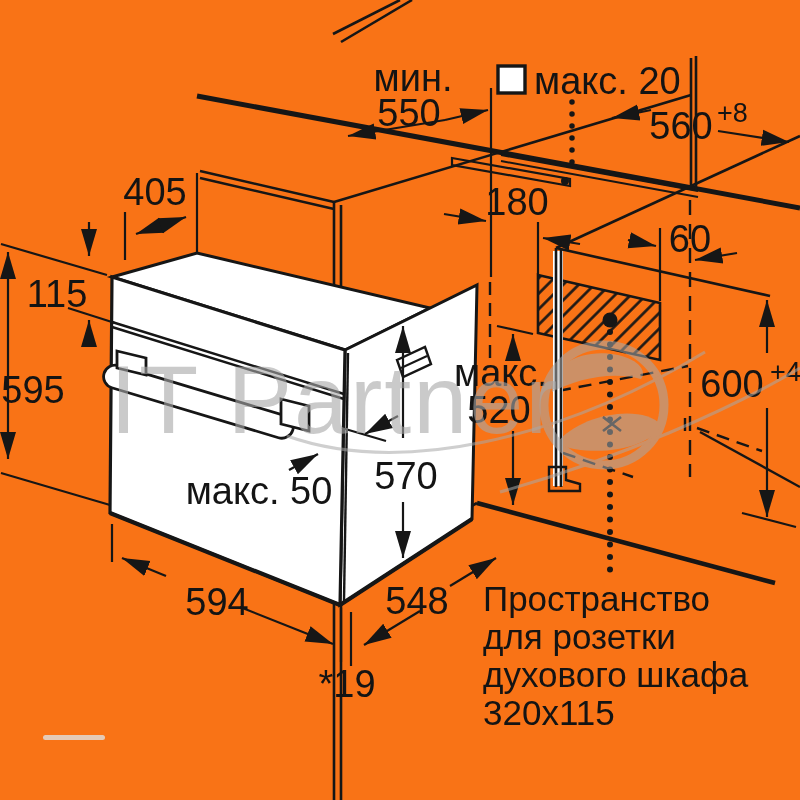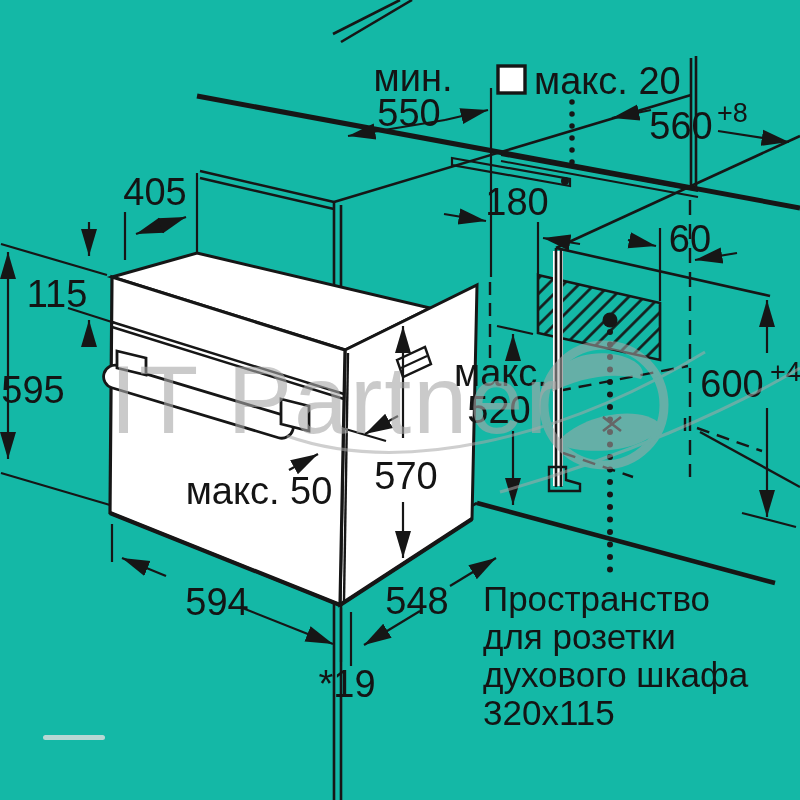--- a/index.html
+++ b/index.html
@@ -1,16 +1,16 @@
 <!DOCTYPE html>
 <html><head>
 <meta charset="utf-8">
 <style>
   html,body{margin:0;padding:0;background:#fff;}
-  .stage{width:800px;height:800px;background:#14b8a6;position:relative;overflow:hidden;
+  .stage{width:800px;height:800px;background:#f97316;position:relative;overflow:hidden;
          font-family:"Liberation Sans","DejaVu Sans",sans-serif;}
   svg{display:block;}
   .ln{stroke:#161616;fill:none;}
   .dim{font-family:"Liberation Sans","DejaVu Sans",sans-serif;font-size:38px;fill:#141414;}
   .sup{font-family:"Liberation Sans","DejaVu Sans",sans-serif;font-size:27px;fill:#141414;}
   .note{font-family:"Liberation Sans","DejaVu Sans",sans-serif;font-size:35px;fill:#141414;}
   .wm{font-family:"Liberation Sans","DejaVu Sans",sans-serif;font-size:97px;fill:#a8a8a8;opacity:.6;letter-spacing:2px;}
   text{user-select:none;}
 </style>
 </head>

